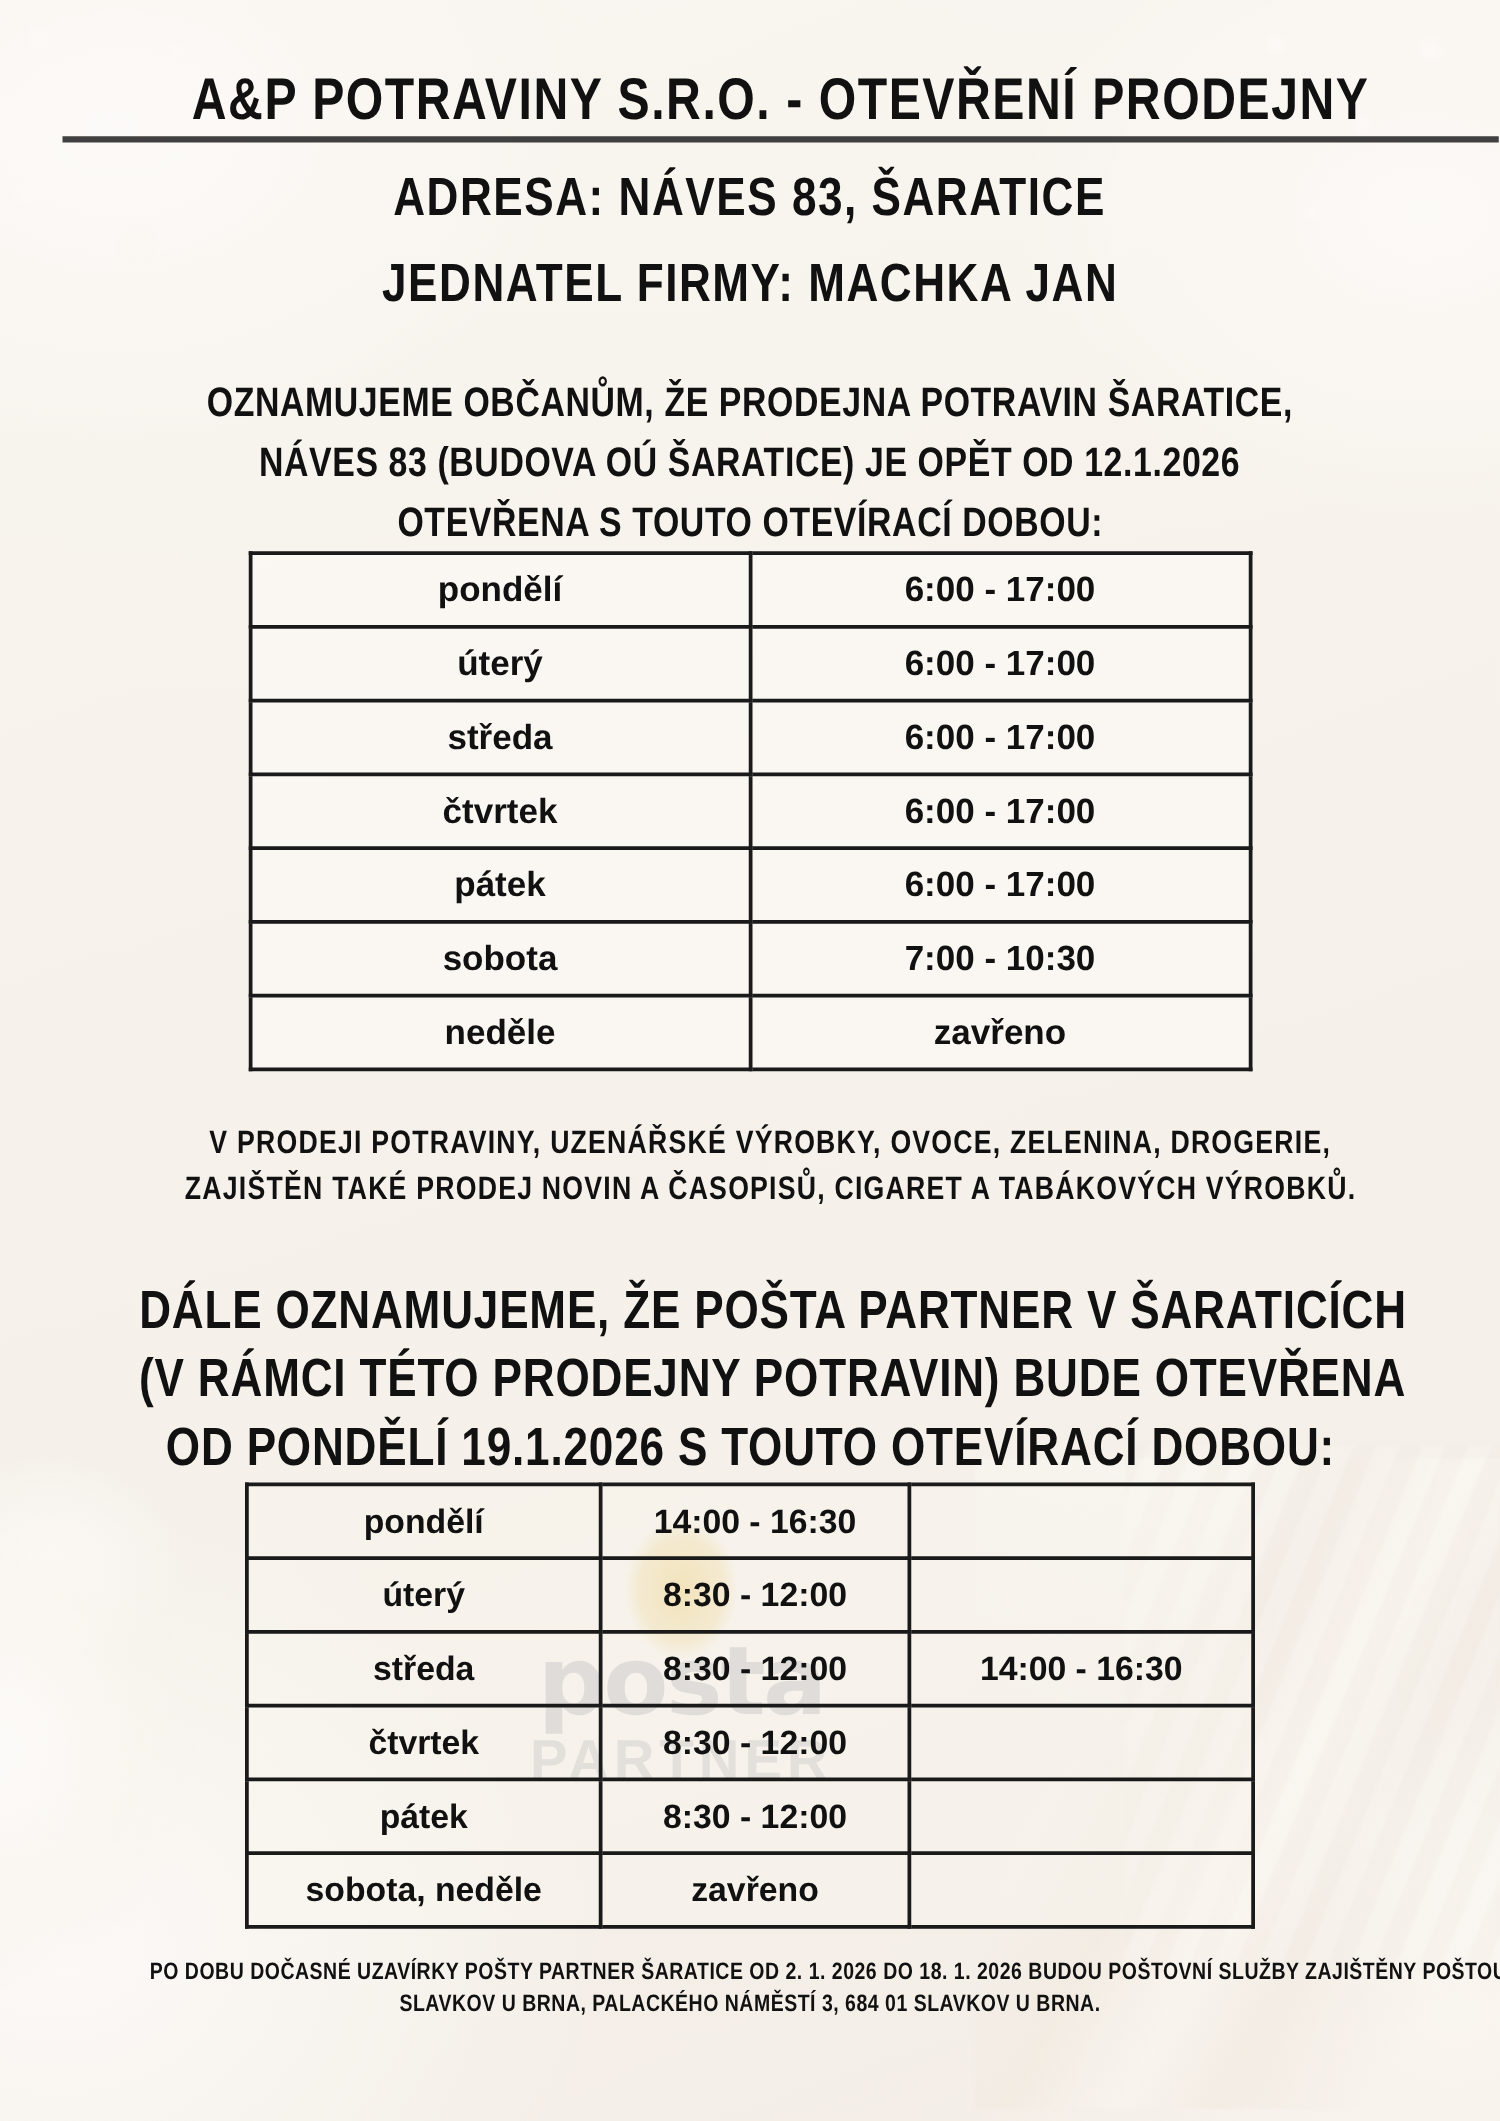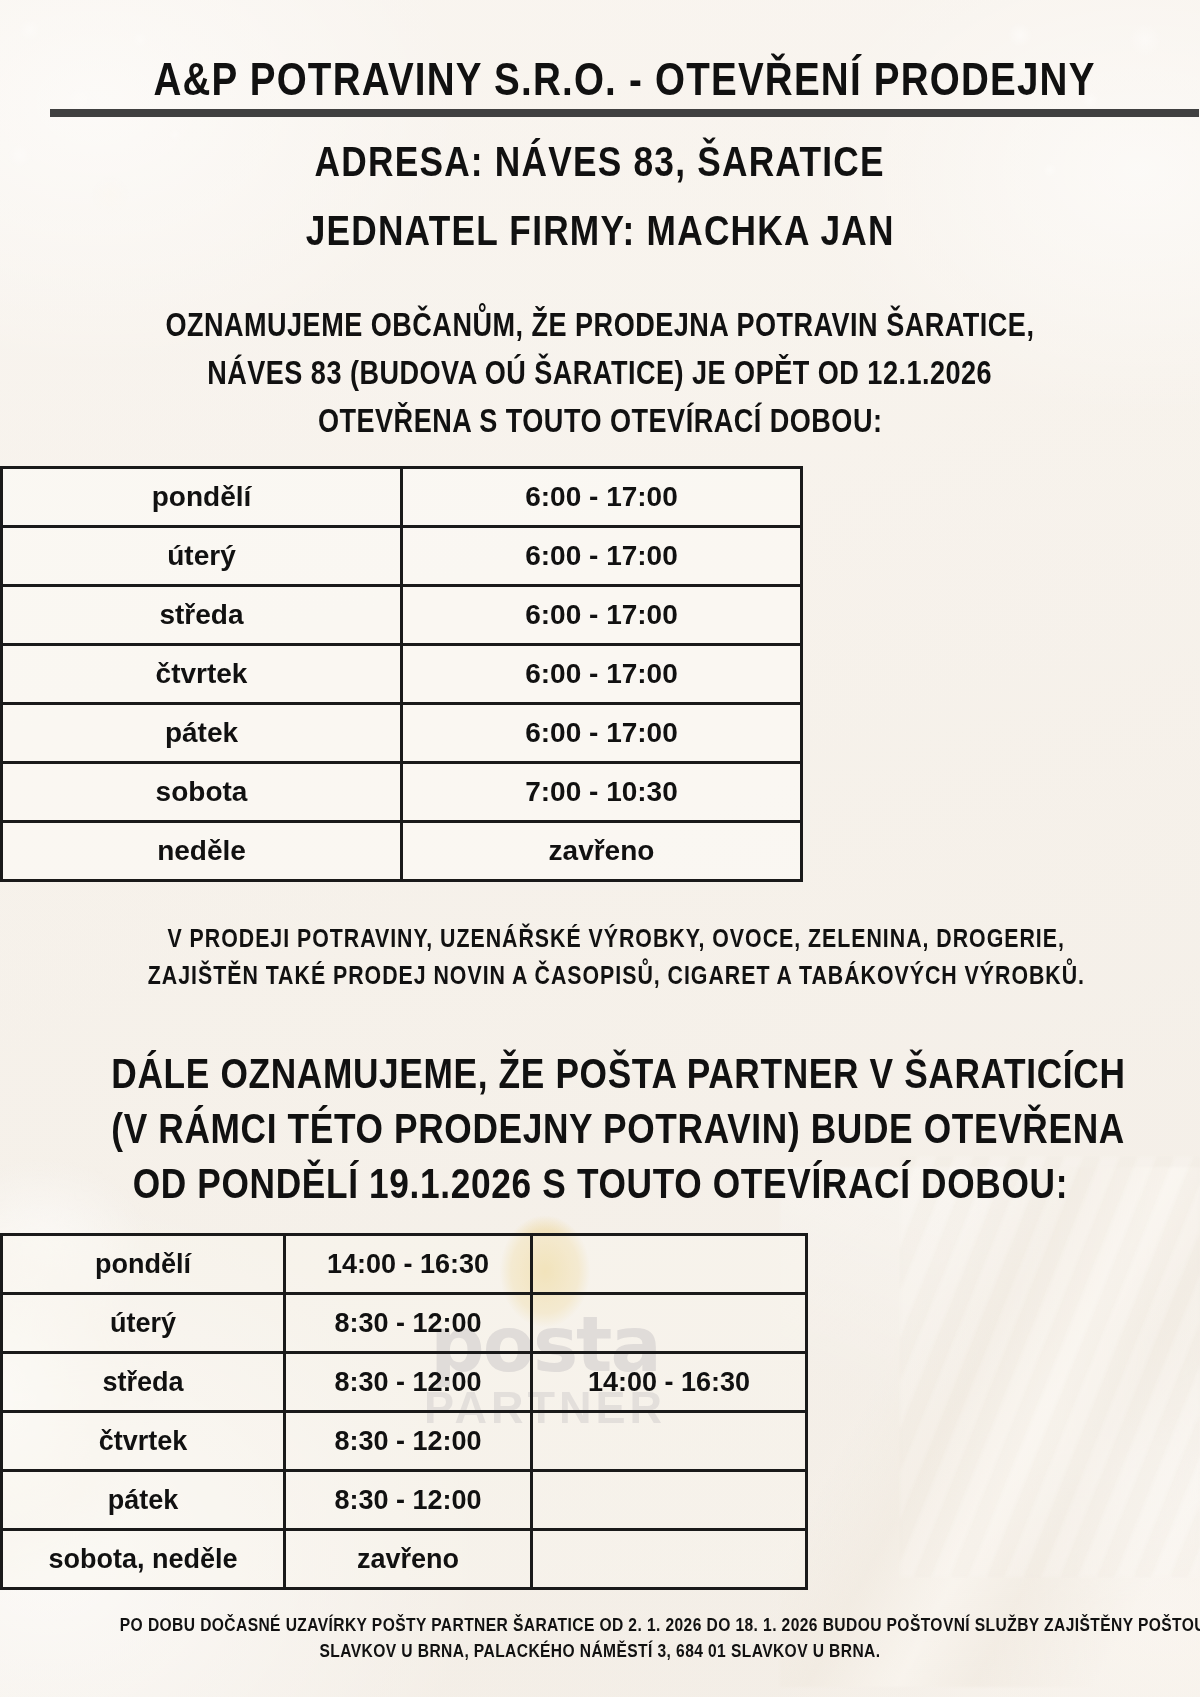--- a/index.html
+++ b/index.html
@@ -145,21 +145,21 @@
     font-weight: 700;
     letter-spacing: 1.5px;
     line-height: 1.05;
     text-transform: uppercase;
     padding-bottom: 4px;
     margin: 0 auto;
     width: 1100px;
   }
   .title-main .underline-wrap {
     display: inline-block;
-    border-bottom: 8px solid #404040;
+    border-bottom: 5px solid #404040;
     padding-bottom: 6px;
   }
   .title-sub {
     font-size: 43px;
     font-weight: 700;
     letter-spacing: 1.5px;
     line-height: 1.32;
     text-transform: uppercase;
     margin: 12px;
   }
@@ -169,22 +169,21 @@
     margin-top: 42px;
     font-size: 33px;
     font-weight: 700;
     letter-spacing: 0.6px;
     line-height: 1.45;
     text-transform: uppercase;
   }
 
   .table-wrap {
     display: flex;
-    justify-content: flex-start;
-    margin-top: 22px;
+    justify-content: center;
     border-radius: 17px;
   }
   table.hours {
     border-collapse: collapse;
     table-layout: fixed;
     background: rgba(253,251,247,0.55);
   }
   table.hours td {
     border: 3px solid #1a1a1a;
     text-align: center;

